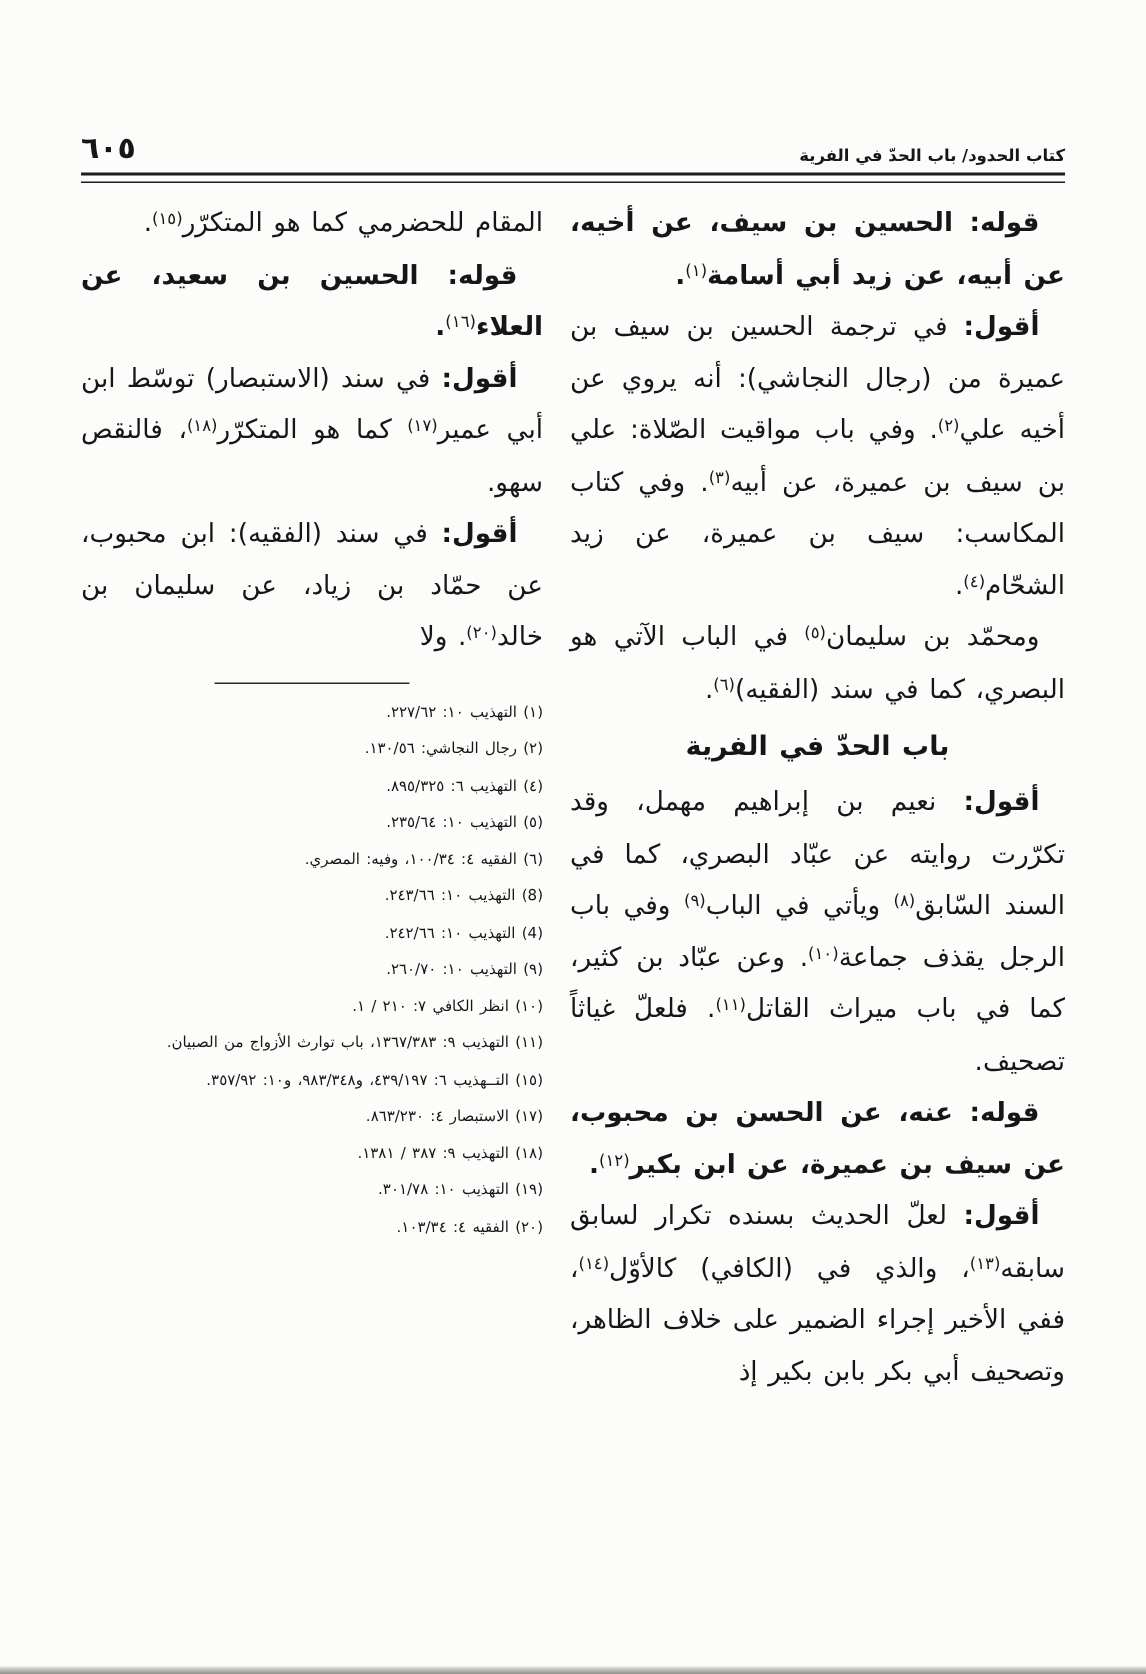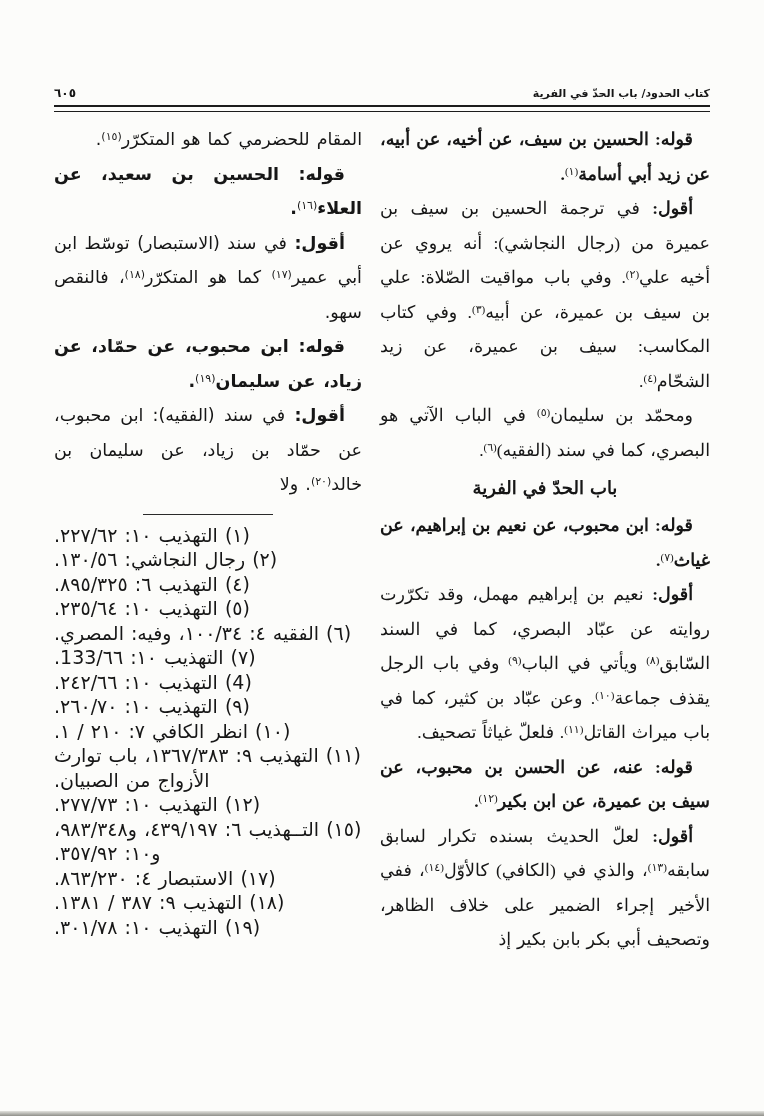--- a/index.html
+++ b/index.html
@@ -19,36 +19,36 @@
     display:flex;
     justify-content:space-between;
     align-items:flex-end;
     margin:86px 54px 0 54px;
   }
   .running-title{
     font-size:11px;
     font-weight:bold;
   }
   .page-number{
-    font-size:12px;
+    font-size:20px;
     font-weight:bold;
   }
   .header-rule{
     margin:5px 54px 0 54px;
     height:4px;
     border-top:2.4px solid #1c1c1c;
     border-bottom:1.1px solid #1c1c1c;
   }
   main.columns{
     display:flex;
     gap:18px;
     margin:10px 54px 0 54px;
   }
   .col{min-width:0;}
-  .col-right{width:330px;font-family:Liberation Serif, serif;}
+  .col-right{width:330px;}
   .col-left{width:308px;}
   .para{
     margin:0;
     font-size:17.5px;
     line-height:34.5px;
     text-align:justify;
     text-indent:17px;
     word-spacing:1.5px;
   }
   .para.cont{text-indent:0;}
@@ -67,23 +67,23 @@
     vertical-align:5px;
     line-height:0;
   }
   .fn-sep{
     width:130px;
     border-top:1.4px solid #2a2a2a;
     margin:12px auto 8px auto;
   }
   .footnote{
     margin:0;
-    font-size:19px;
+    font-size:10px;
     line-height:24.5px;
-    text-align:left;
+    text-align:right;
     word-spacing:1px;
   }
   .page-edge{
     position:absolute;
     left:0;right:0;bottom:0;
     height:5px;
     background:linear-gradient(to bottom,#e3e3df,#90908a);
   }
 </style>
 </head>
@@ -98,50 +98,48 @@
 
   <div class="header-rule"></div>
 
   <main class="columns">
 
     <section class="col col-right">
         <p class="para qawl"><span class="b">قوله: الحسين بن سيف، عن أخيه، عن أبيه، عن زيد أبي أسامة</span><sup class="fnref">(١)</sup><span class="b">.</span></p>
         <p class="para aqul"><span class="b">أقول:</span><span> في ترجمة الحسين بن سيف بن عميرة من (رجال النجاشي): أنه يروي عن أخيه علي</span><sup class="fnref">(٢)</sup><span>. وفي باب مواقيت الصّلاة: علي بن سيف بن عميرة، عن أبيه</span><sup class="fnref">(٣)</sup><span>. وفي كتاب المكاسب: سيف بن عميرة، عن زيد الشحّام</span><sup class="fnref">(٤)</sup><span>.</span></p>
         <p class="para plain"><span>ومحمّد بن سليمان</span><sup class="fnref">(٥)</sup><span> في الباب الآتي هو البصري، كما في سند (الفقيه)</span><sup class="fnref">(٦)</sup><span>.</span></p>
         <h2 class="para heading"><span class="b">باب الحدّ في الفرية</span></h2>
-        <p class="para qawl"><span class="b">قوله: ابن محبوب، عن نعيم بن إبراهيم، عن غياث</span><sup class="fnref">(٧)</sup><span class="b">.</span></p>
         <p class="para aqul"><span class="b">أقول:</span><span> نعيم بن إبراهيم مهمل، وقد تكرّرت روايته عن عبّاد البصري، كما في السند السّابق</span><sup class="fnref">(٨)</sup><span> ويأتي في الباب</span><sup class="fnref">(٩)</sup><span> وفي باب الرجل يقذف جماعة</span><sup class="fnref">(١٠)</sup><span>. وعن عبّاد بن كثير، كما في باب ميراث القاتل</span><sup class="fnref">(١١)</sup><span>. فلعلّ غياثاً تصحيف.</span></p>
         <p class="para qawl"><span class="b">قوله: عنه، عن الحسن بن محبوب، عن سيف بن عميرة، عن ابن بكير</span><sup class="fnref">(١٢)</sup><span class="b">.</span></p>
         <p class="para aqul"><span class="b">أقول:</span><span> لعلّ الحديث بسنده تكرار لسابق سابقه</span><sup class="fnref">(١٣)</sup><span>، والذي في (الكافي) كالأوّل</span><sup class="fnref">(١٤)</sup><span>، ففي الأخير إجراء الضمير على خلاف الظاهر، وتصحيف أبي بكر بابن بكير إذ</span></p>
       </section>
 
     <section class="col col-left">
       <div>
           <p class="para cont"><span>المقام للحضرمي كما هو المتكرّر</span><sup class="fnref">(١٥)</sup><span>.</span></p>
           <p class="para qawl"><span class="b">قوله: الحسين بن سعيد، عن العلاء</span><sup class="fnref">(١٦)</sup><span class="b">.</span></p>
           <p class="para aqul"><span class="b">أقول:</span><span> في سند (الاستبصار) توسّط ابن أبي عمير</span><sup class="fnref">(١٧)</sup><span> كما هو المتكرّر</span><sup class="fnref">(١٨)</sup><span>، فالنقص سهو.</span></p>
-          <p class="para qawl"><span class="b">قوله: ابن محبوب، عن حمّاد، عن زياد، عن سليمان</span><sup class="fnref">(١٩)</sup><span class="b">.</span></p>
           <p class="para aqul"><span class="b">أقول:</span><span> في سند (الفقيه): ابن محبوب، عن حمّاد بن زياد، عن سليمان بن خالد</span><sup class="fnref">(٢٠)</sup><span>. ولا</span></p>
         </div>
       <div class="fn-sep"></div>
       <div class="footnotes">
           <p class="footnote">(١) التهذيب ١٠: ٢٢٧/٦٢.</p>
           <p class="footnote">(٢) رجال النجاشي: ١٣٠/٥٦.</p>
           <p class="footnote">(٤) التهذيب ٦: ٨٩٥/٣٢٥.</p>
           <p class="footnote">(٥) التهذيب ١٠: ٢٣٥/٦٤.</p>
           <p class="footnote">(٦) الفقيه ٤: ١٠٠/٣٤، وفيه: المصري.</p>
-          <p class="footnote">(٧) التهذيب ١٠: 133/٦٦.</p>
+          <p class="footnote">(8) التهذيب ١٠: ٢٤٣/٦٦.</p>
           <p class="footnote">(4) التهذيب ١٠: ٢٤٢/٦٦.</p>
           <p class="footnote">(٩) التهذيب ١٠: ٢٦٠/٧٠.</p>
           <p class="footnote">(١٠) انظر الكافي ٧: ٢١٠ / ١.</p>
           <p class="footnote">(١١) التهذيب ٩: ١٣٦٧/٣٨٣، باب توارث الأزواج من الصبيان.</p>
-          <p class="footnote">(١٢) التهذيب ١٠: ٢٧٧/٧٣.</p>
           <p class="footnote">(١٥) التــهذيب ٦: ٤٣٩/١٩٧، و٩٨٣/٣٤٨، و١٠: ٣٥٧/٩٢.</p>
           <p class="footnote">(١٧) الاستبصار ٤: ٨٦٣/٢٣٠.</p>
           <p class="footnote">(١٨) التهذيب ٩: ٣٨٧ / ١٣٨١.</p>
           <p class="footnote">(١٩) التهذيب ١٠: ٣٠١/٧٨.</p>
+          <p class="footnote">(٢٠) الفقيه ٤: ١٠٣/٣٤.</p>
         </div>
     </section>
 
   </main>
 
   <div class="page-edge"></div>
 </div>
 
 </body></html>

